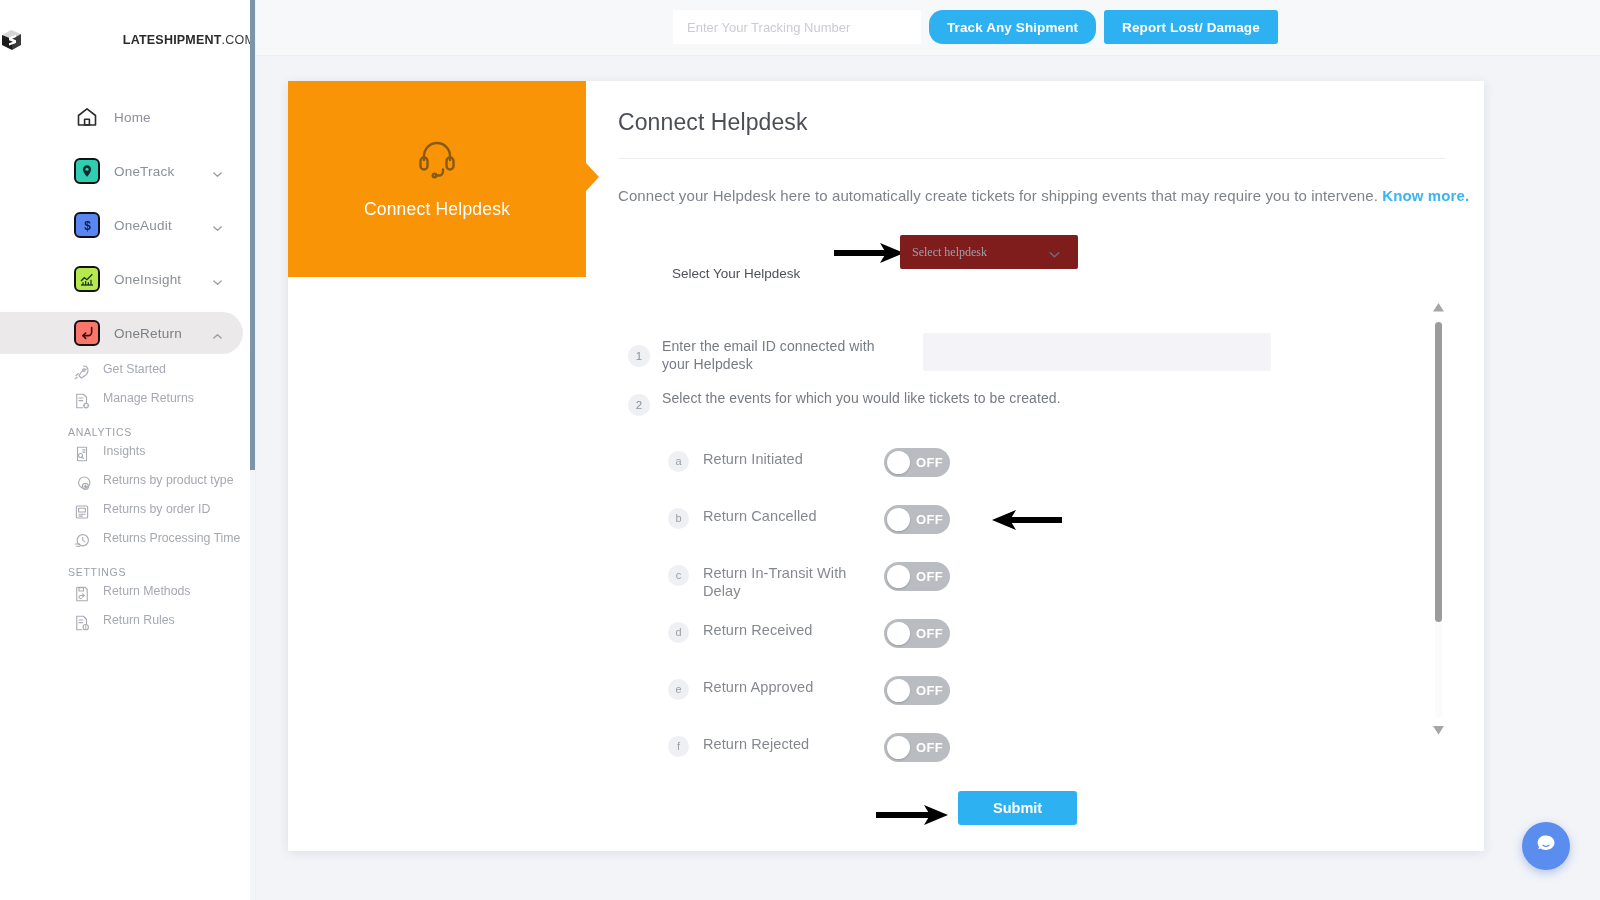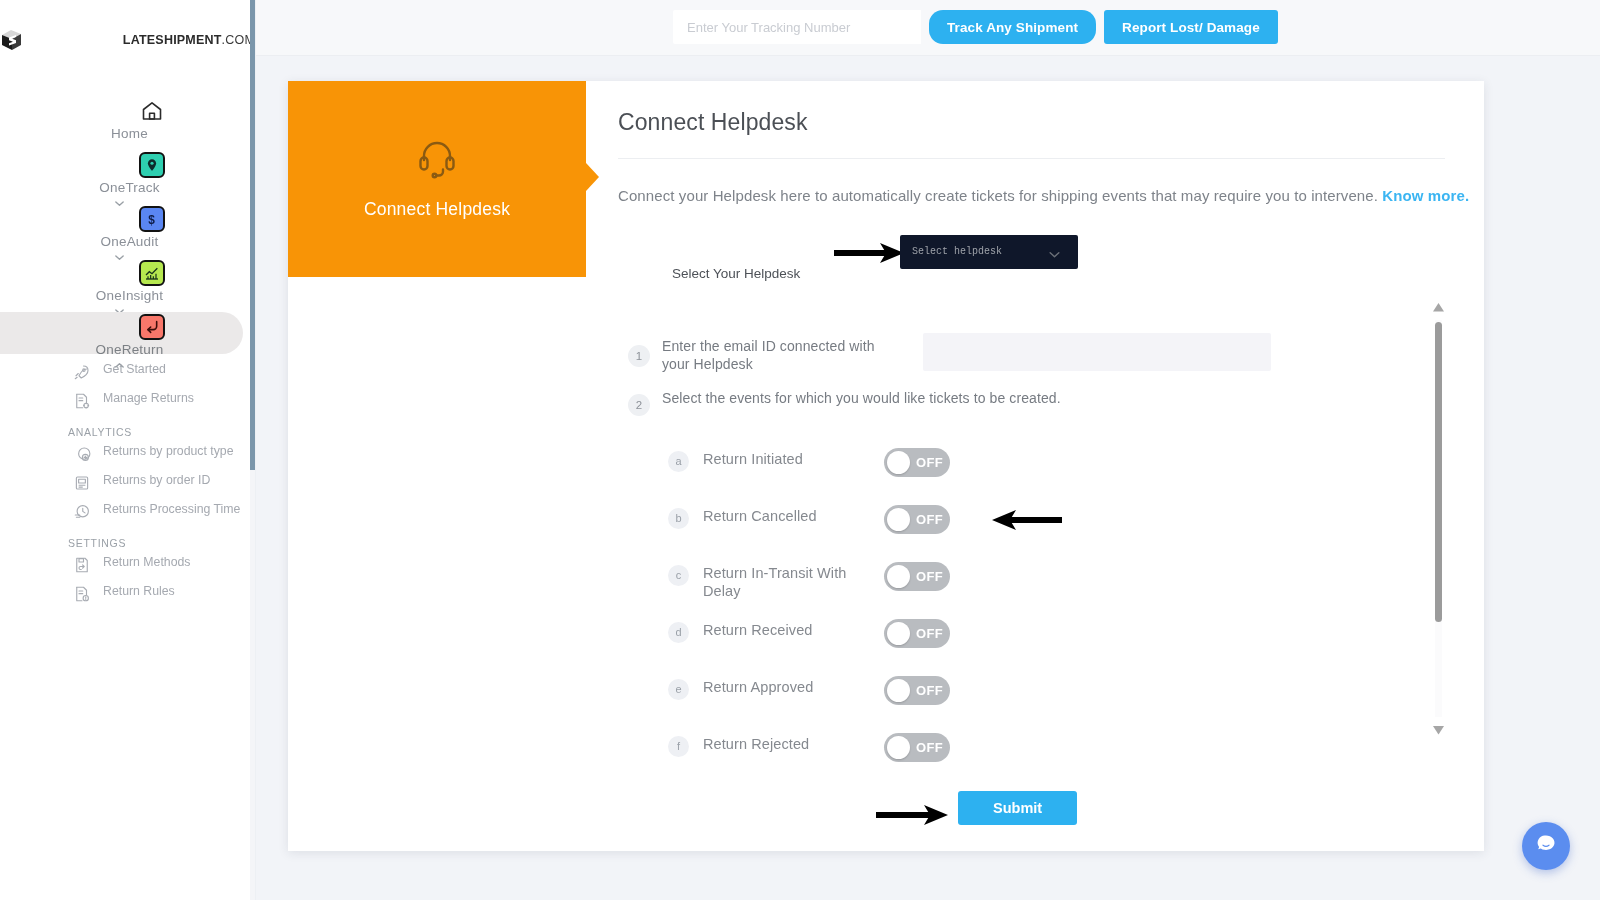--- a/index.html
+++ b/index.html
@@ -35,21 +35,21 @@
   .logo-text {
     font-size: 12.5px; letter-spacing: .2px; color: #2b2b2b; font-weight: 700;
     white-space: nowrap;
   }
   .logo-text .dim { font-weight: 400; color:#3a3a3a; }
 
   .nav { margin-top: 42px; }
   .nav-item {
     display: flex; align-items: center;
     height: 42px; padding-left: 16px; margin: 0 12px 0 0;
-    position: relative; cursor: pointer; flex-direction: column;
+    position: relative; cursor: pointer;
   }
   .nav-item .ico {
     width: 30px; height: 30px; flex: none;
     display:flex; align-items:center; justify-content:center;
     margin-right: 12px; margin-left: 56px;
   }
   .nav-item.top .ico { margin-left: 56px; }
   .nav-label {
     font-size: 13.5px; color: #8b9098; letter-spacing: .2px;
     flex: 1; white-space: nowrap;
@@ -162,24 +162,24 @@
     margin-top: 29px; position: relative; height: 58px;
   }
   .hd-label {
     position: absolute; left: 54px; top: 31px;
     font-size: 13.5px; color: #4d5157;
   }
   .arrow-right-1 { position: absolute; left: 216px; top: 6px; }
   .hd-select {
     position: absolute; left: 282px; top: 0px;
     width: 178px; height: 34px;
-    background: #0f172a; border: none; outline: none;
+    background: #7f1d1d; border: none; outline: none;
     border-radius: 2px;
-    font-family: Liberation Mono, monospace;
-    font-size: 10px; color: #9ea2a9;
+    font-family: Liberation Serif, serif;
+    font-size: 12px; color: #9ea2a9;
     padding: 0 12px; cursor: pointer;
     -webkit-appearance: none; appearance: none;
   }
   .hd-caret {
     position: absolute; left: 430px; top: 12px; pointer-events:none; color:#6b7078;
   }
 
   
   .steps { margin-top: 34px; position: relative; }
   .step-row { display:flex; align-items: flex-start; position: relative; }
@@ -394,20 +394,31 @@
             <path d="M8 8 H13 M8 11.5 H13"></path>
             <circle cx="17.5" cy="18" r="3"></circle>
             <path d="M17.5 14.6 v1 M17.5 20.4 v1 M14.1 18 h1 M19.9 18 h1"></path>
           </svg>
         </span>
         <span class="sub-label">Manage Returns</span>
       </div>
 
       <div class="section-head">ANALYTICS</div>
 
+      <div class="sub-item">
+        <span class="sico">
+          <svg width="18" height="18" viewBox="0 0 24 24" fill="none" stroke="currentColor" stroke-width="1.5" stroke-linecap="round" stroke-linejoin="round">
+            <path d="M6 3 H18 V21 H6 Z"></path>
+            <path d="M13 6.5 H16 M13 9.5 H16"></path>
+            <circle cx="10" cy="14" r="2.6"></circle>
+            <path d="M12 16 L14 18"></path>
+          </svg>
+        </span>
+        <span class="sub-label">Insights</span>
+      </div>
 
       <div class="sub-item">
         <span class="sico">
           <svg width="18" height="18" viewBox="0 0 24 24" fill="none" stroke="currentColor" stroke-width="1.5" stroke-linecap="round" stroke-linejoin="round">
             <path d="M15 4 A7.5 7.5 0 1 0 15 19 A7.5 7.5 0 0 0 15 4Z"></path>
             <circle cx="16.5" cy="16.5" r="4"></circle>
             <path d="M16.5 14.6 v3.8 M14.8 16.5 h3.4"></path>
           </svg>
         </span>
         <span class="sub-label">Returns by product type</span>

